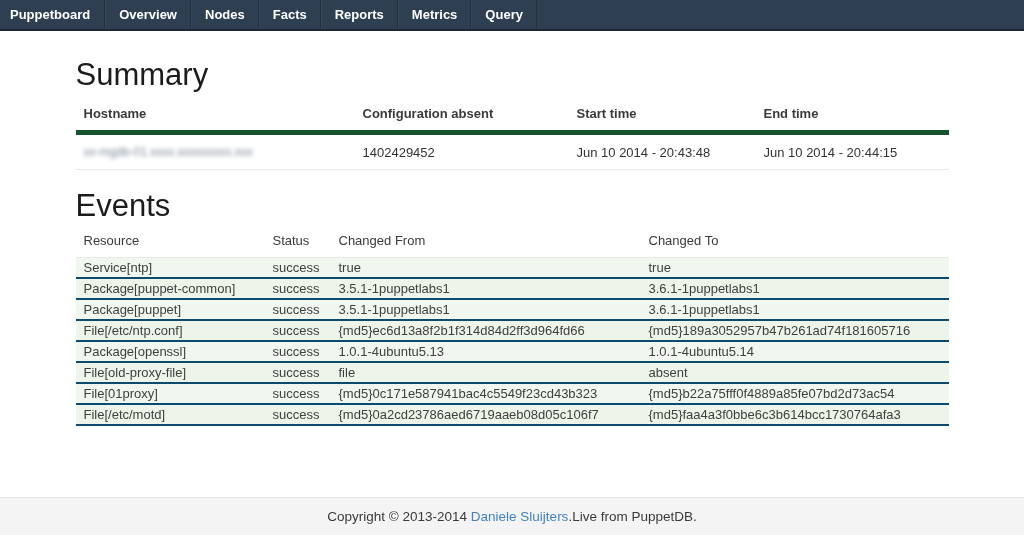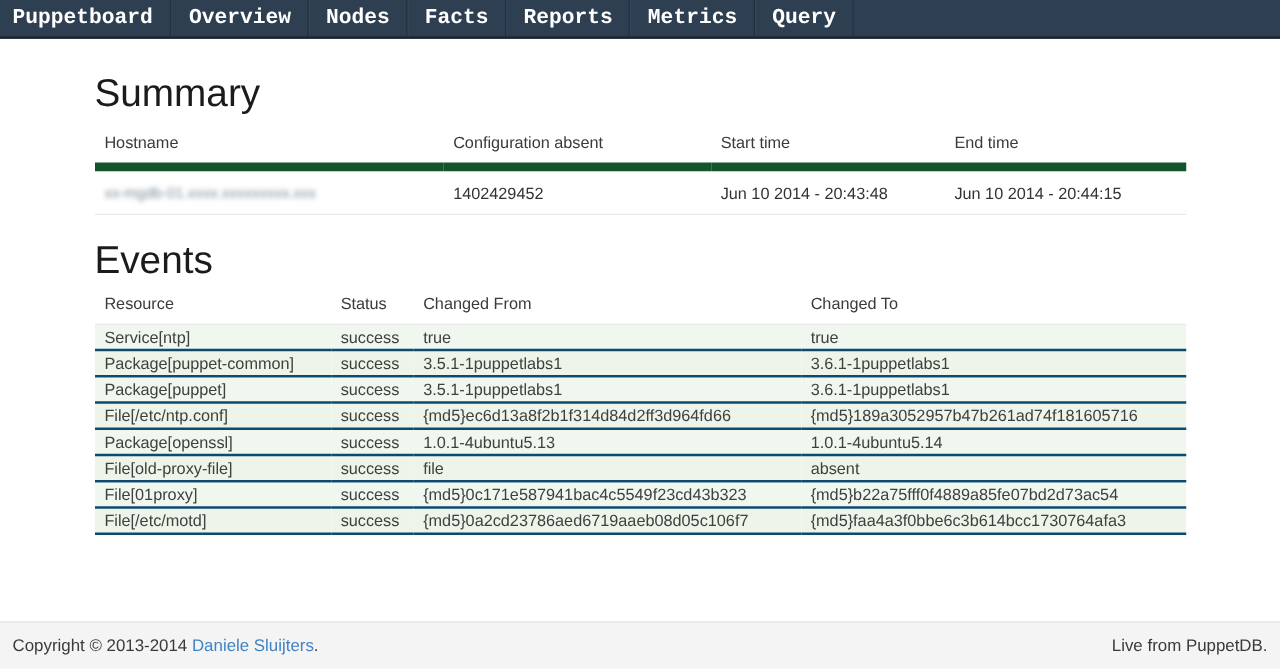--- a/index.html
+++ b/index.html
@@ -17,28 +17,27 @@
     height: 31px;
     background: #2e3f51;
     border-bottom: 2px solid #1c2733;
     display: flex;
     align-items: stretch;
   }
   .nav-item {
     display: flex; align-items: center;
     padding: 0 13px;
     color: #ffffff;
-    font-size: 17px;
+    font-size: 13px;
     font-weight: 600;
     border-right: 1px solid rgba(0,0,0,0.22);
     border-left: 1px solid rgba(255,255,255,0.04);
     cursor: pointer;
     text-decoration: none;
     white-space: nowrap;
-    font-family: Liberation Mono, monospace;
   }
   .nav-brand { font-weight: 700; padding: 0 14px 0 10px; border-left: none; }
 
   
   .container { width: 873px; margin: 0 auto; }
 
   h2 {
     font-size: 31px;
     font-weight: 500;
     color: #1b1b1b;
@@ -50,21 +49,21 @@
 
   table { width: 100%; border-collapse: collapse; font-size: 13px; table-layout: fixed; }
   th {
     text-align: left;
     font-weight: 400;
     color: #3a3a3a;
     white-space: nowrap;
   }
 
   
-  .summary-table th { padding: 16px 8px 9px 8px; border-bottom: 7px solid #14532d; }
+  .summary-table th { padding: 16px 8px 9px 8px; border-bottom: 5px solid #14532d; font-weight: bold; }
   .summary-table td {
     padding: 9px 8px;
     border-bottom: 1px solid #e9e9e9;
     color: #333;
     line-height: 15px;
     white-space: nowrap;
     overflow: hidden;
   }
   .hostname-link {
     color: #7e8c9a;
@@ -86,21 +85,21 @@
     overflow: hidden;
   }
   .events-table tr:nth-child(even) td { background: #edf5ea; }
 
   
   .footer {
     position: absolute; left: 0; bottom: 0;
     width: 100%; height: 38px;
     background: #f4f4f4;
     border-top: 1px solid #e4e4e4;
-    display: flex; align-items: center; justify-content: space-between;
+    display: flex; align-items: center; justify-content: center;
     padding: 0 10px;
     font-size: 13.5px;
     color: #3a3a3a;
   }
   .footer a { color: #4183c4; text-decoration: none; cursor: pointer; }
 </style>
 </head>
 <body>
 
 <nav class="navbar">

